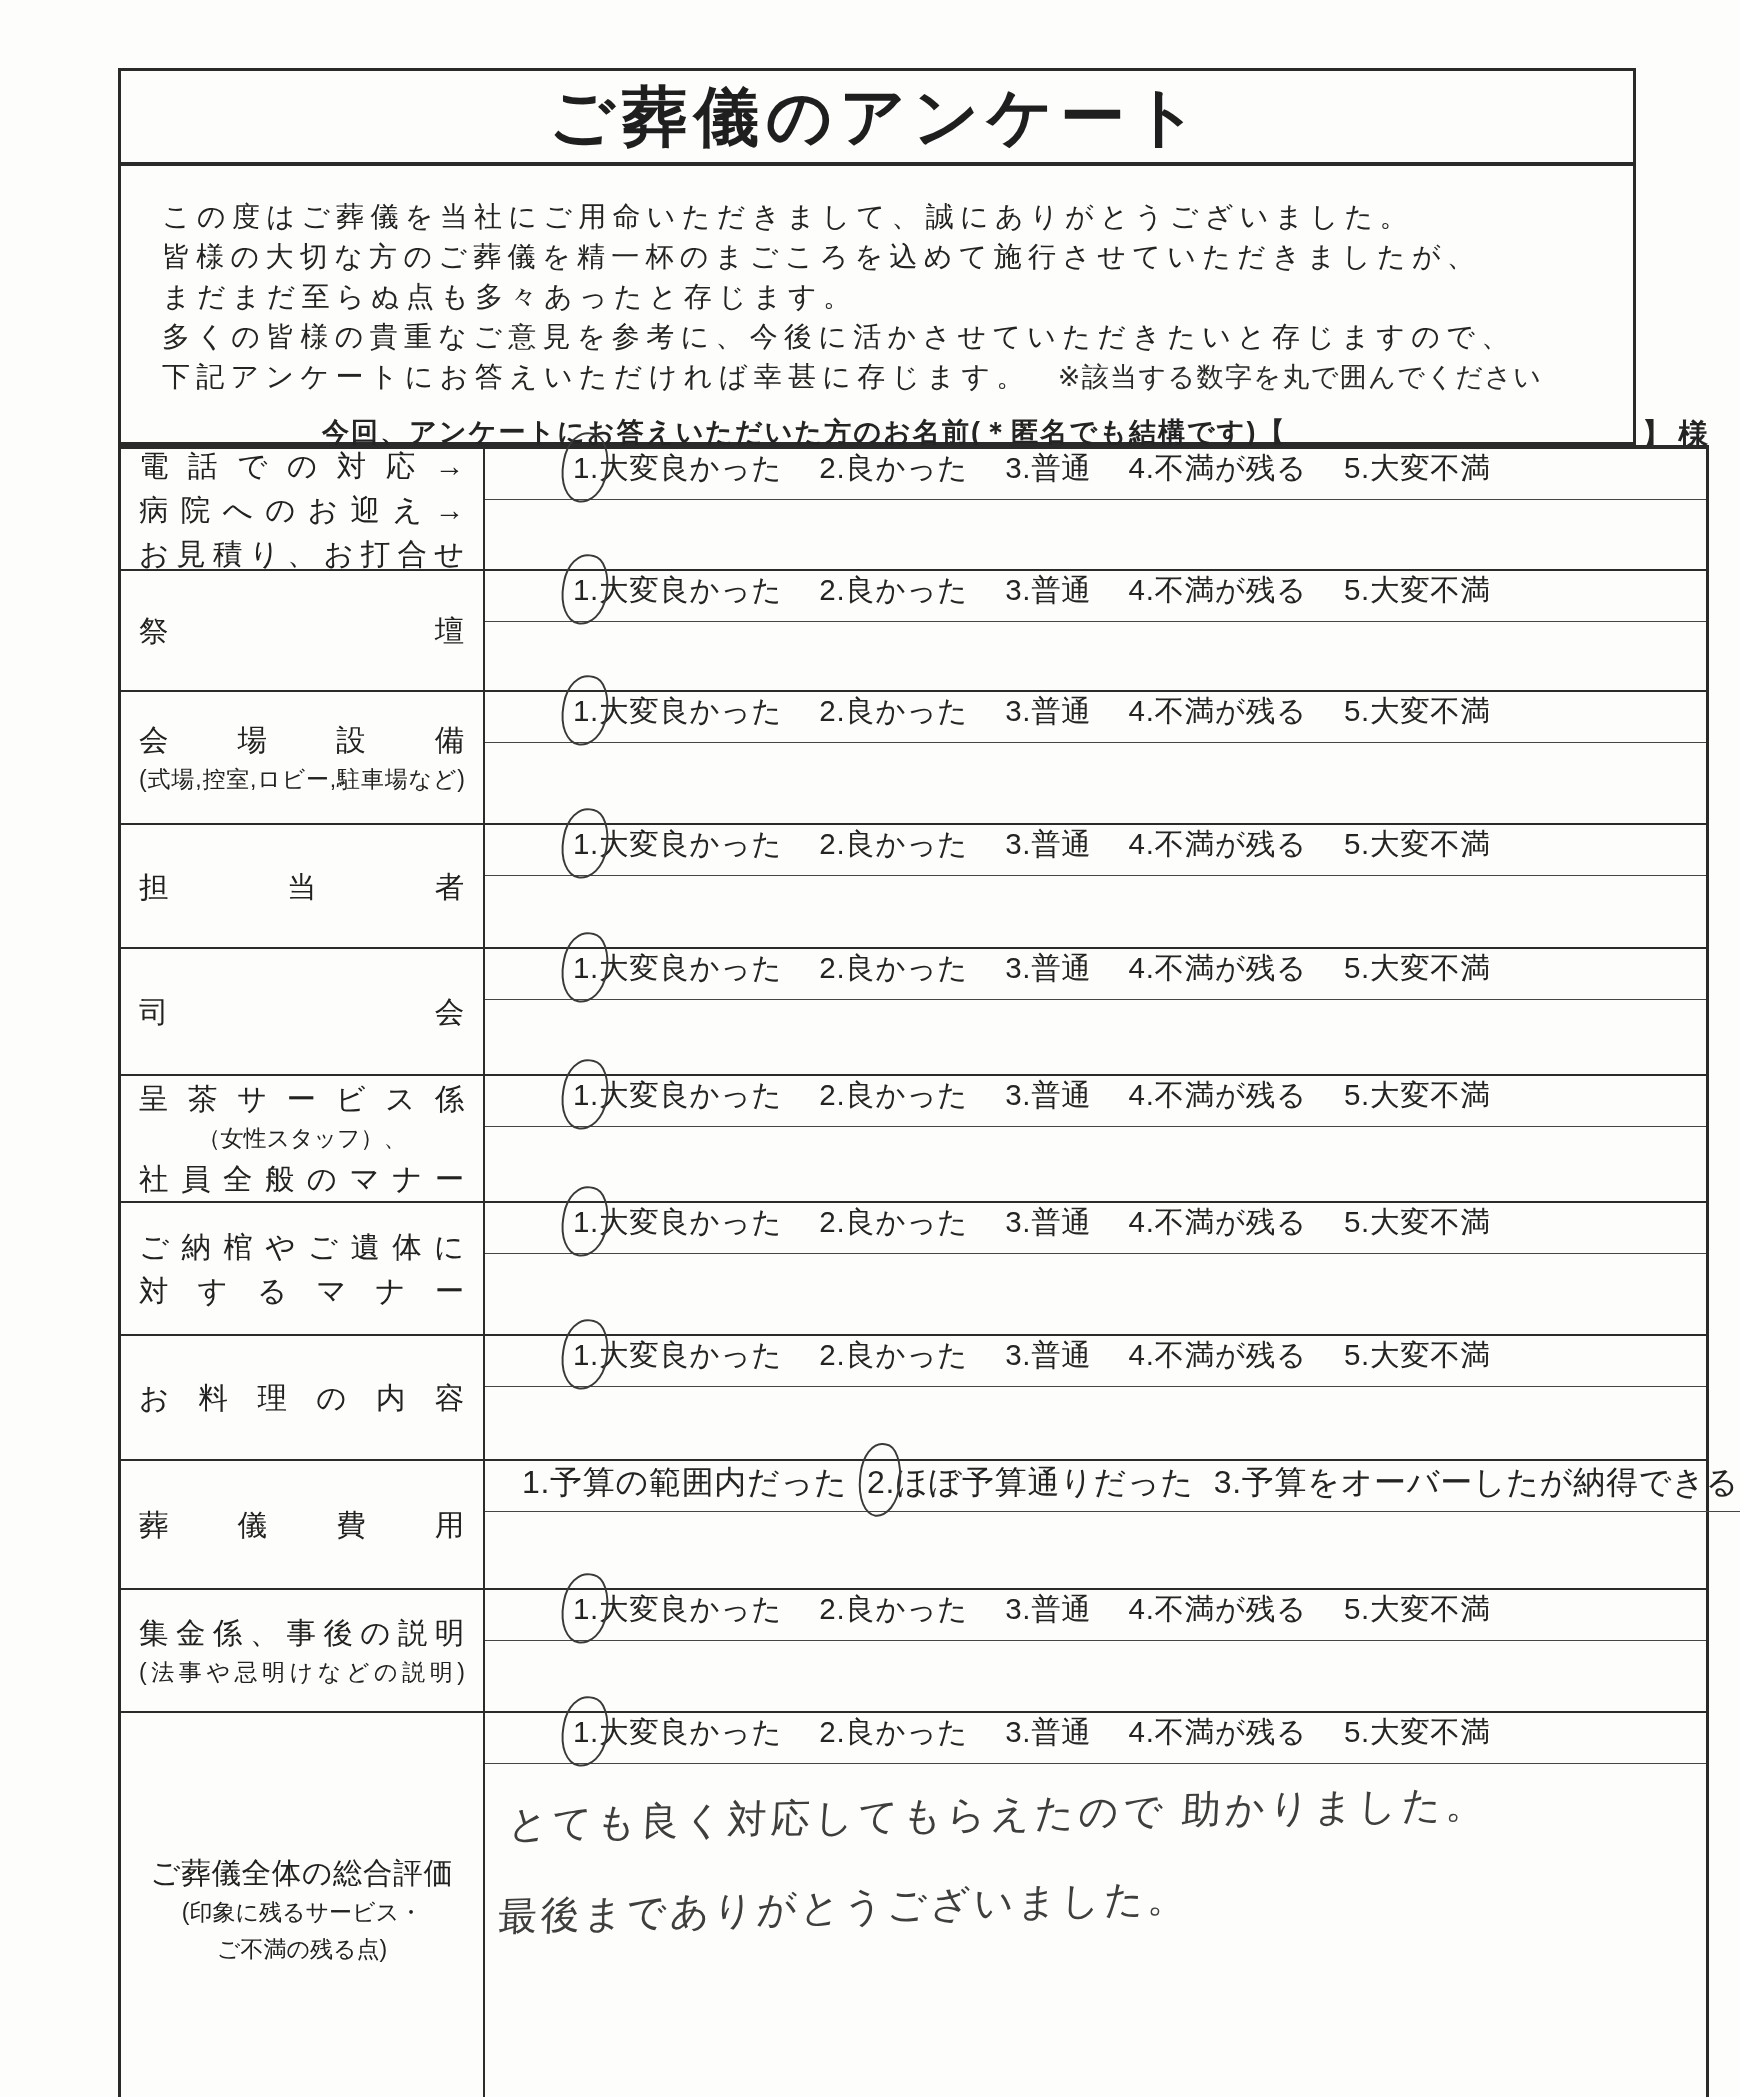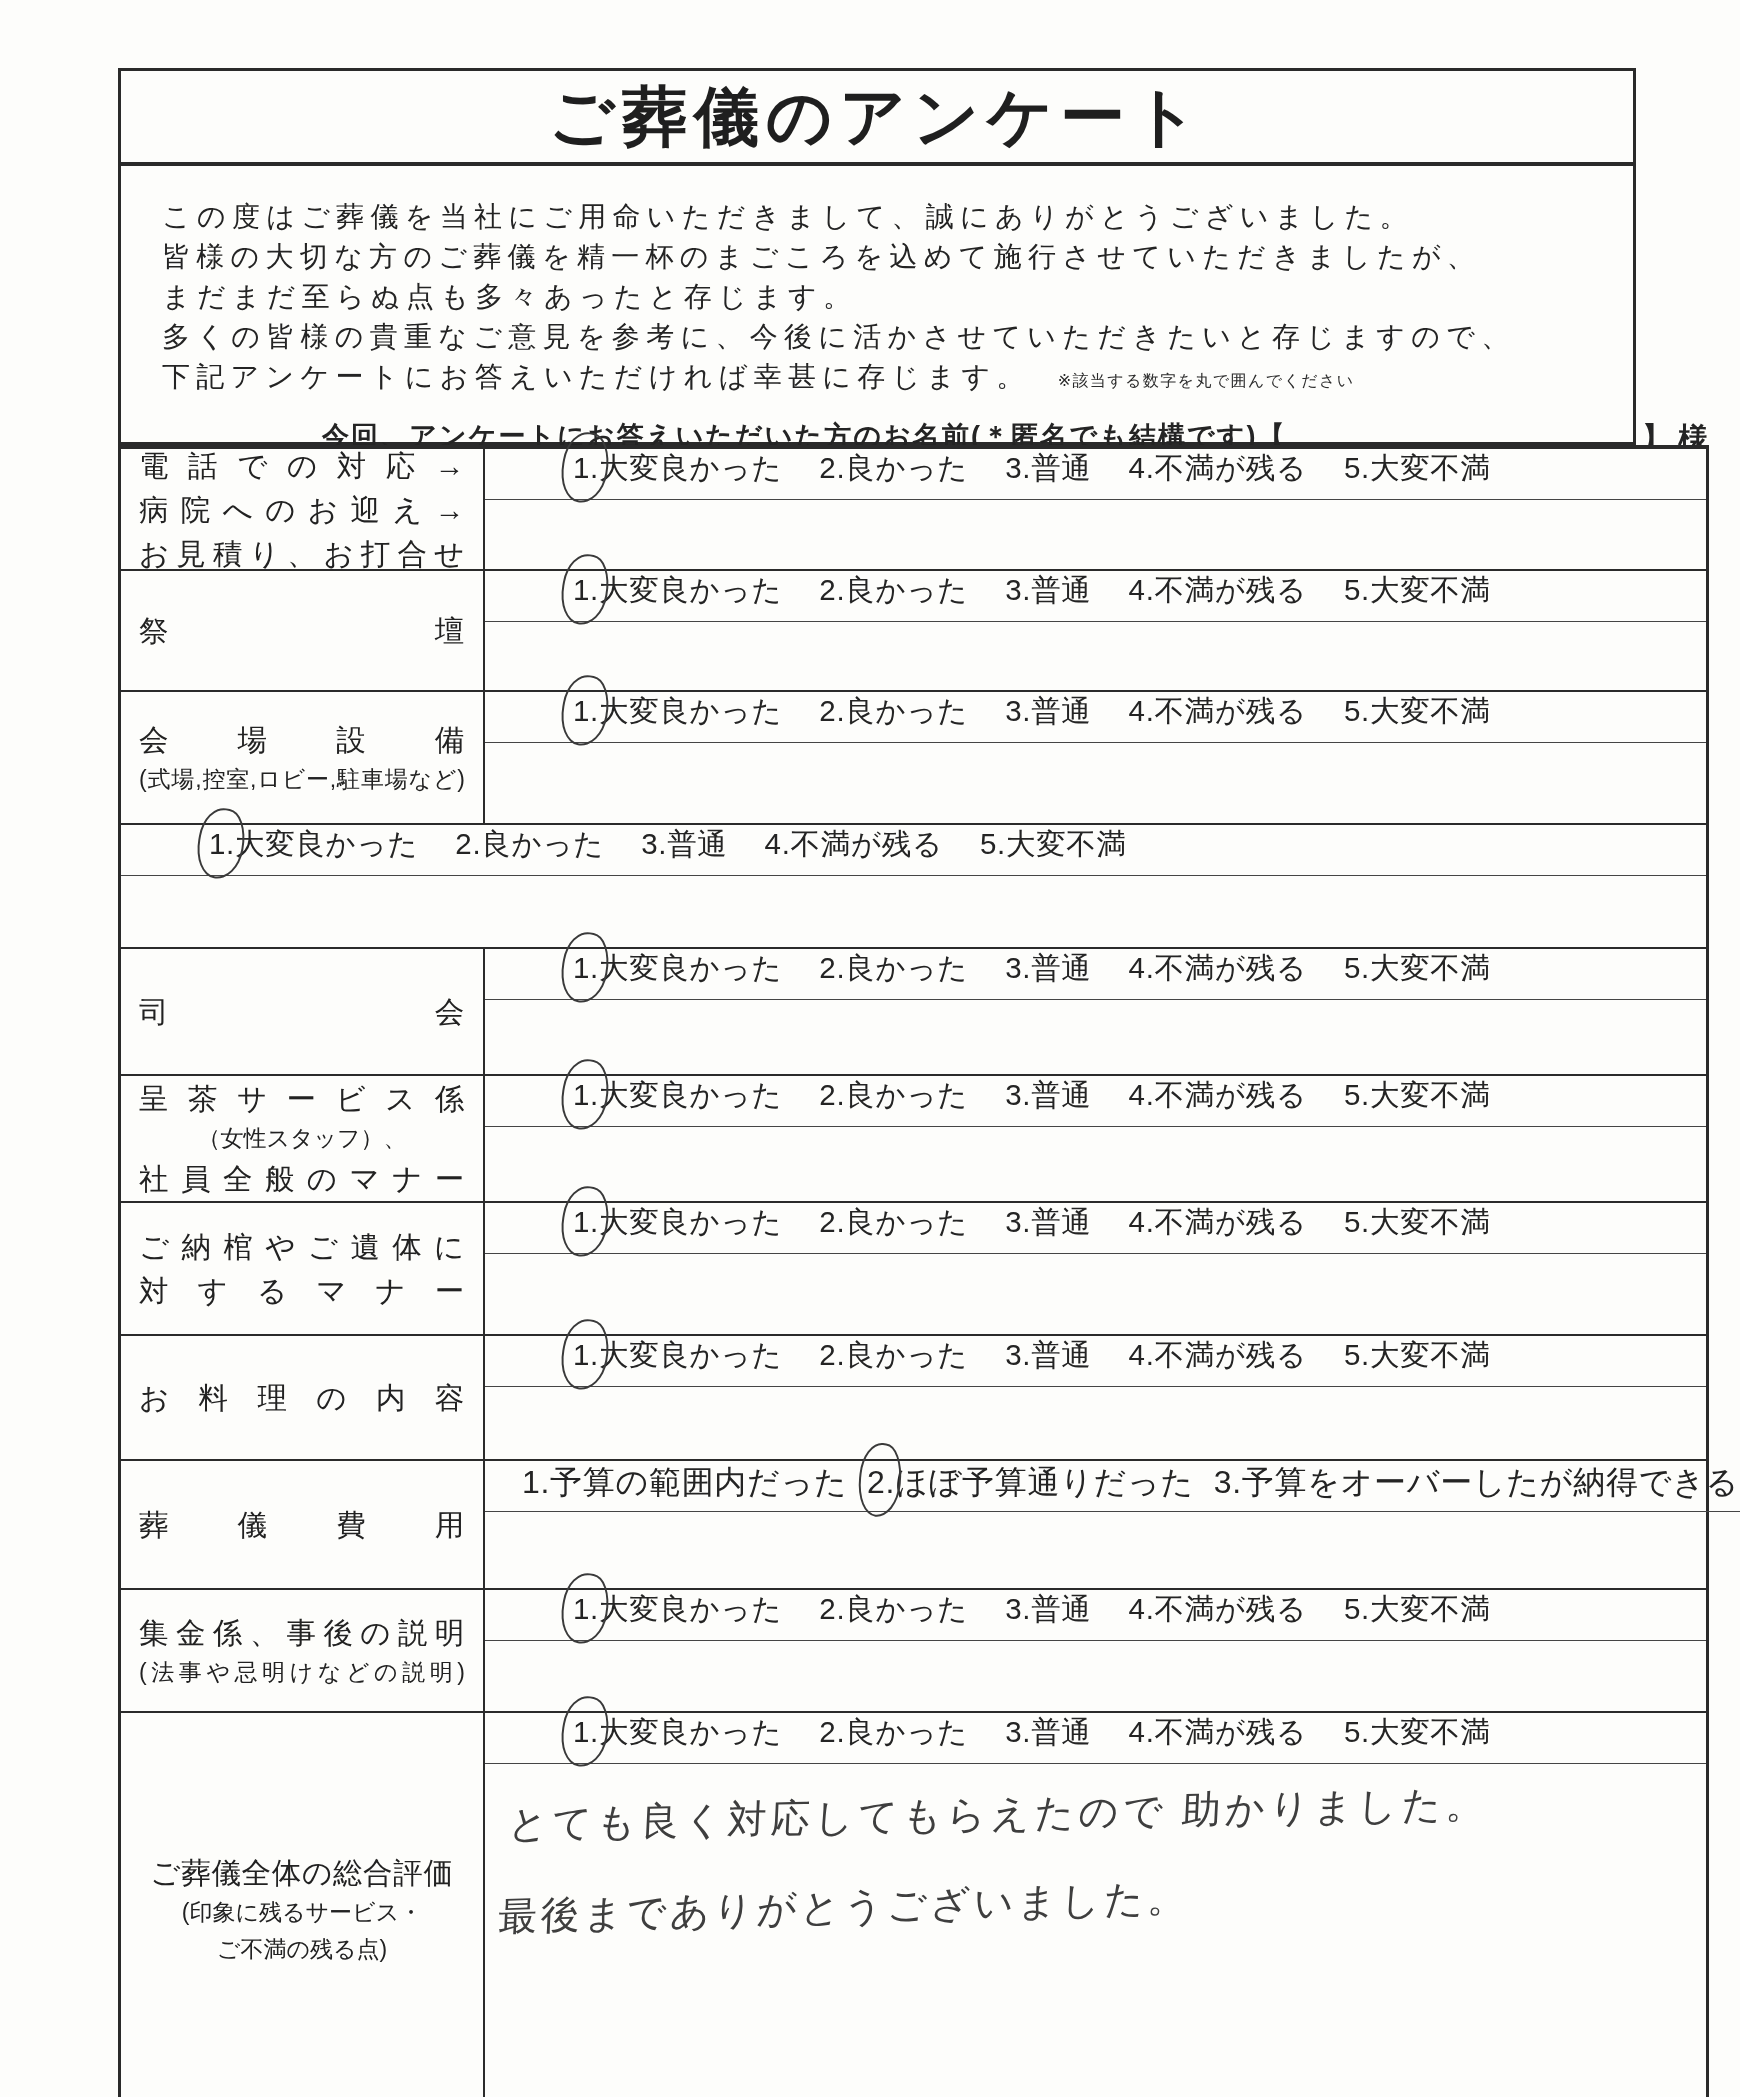--- a/index.html
+++ b/index.html
@@ -10,21 +10,21 @@
   }
   .box{position:absolute;box-sizing:border-box;border:3.5px solid #2a2a2a;background:#fdfdfb;margin-top:34px;}
   
   .box-head{left:118px;top:34px;width:1518px;height:98px;border-bottom-width:4.2px;
     display:flex;align-items:center;justify-content:center;}
   .doc-title{font-size:65px;font-weight:bold;letter-spacing:7px;color:#1f1f1f;}
   
   .box-intro{left:118px;top:132px;width:1518px;height:279px;border-top:none;}
   .intro-inner{padding:31px 28px 0 41px;}
   .intro-line{font-size:28px;letter-spacing:6.3px;line-height:40px;white-space:nowrap;color:#242424;}
-  .circle-note{font-size:16px;letter-spacing:1.4px;margin-left:27px;color:#2b2b2b;}
+  .circle-note{font-size:27px;letter-spacing:1.4px;margin-left:27px;color:#2b2b2b;}
   .name-line{position:relative;margin-top:17px;padding-left:160px;font-size:27px;letter-spacing:2.1px;white-space:nowrap;color:#242424;font-weight:bold;}
   .name-suffix{position:absolute;left:1480px;top:1.4px;font-size:29.5px;letter-spacing:7px;}
   
   .box-table{left:118px;top:411px;width:1591px;height:1663px;border-top-width:4.2px;
     display:flex;flex-direction:column;}
   .trow{display:flex;border-bottom:2.1px solid #2b2b2b;box-sizing:border-box;flex:0 0 auto;}
   .trow:last-child{border-bottom:none;flex:1 1 auto;}
   .label-cell{width:364px;flex:0 0 364px;box-sizing:border-box;border-right:2.1px solid #2b2b2b;
     display:flex;flex-direction:column;justify-content:center;gap:7px;padding:5.6px 18px;}
   .lbl{font-size:29.5px;letter-spacing:0.7px;text-align:justify;text-align-last:justify;color:#222;line-height:37px;}
@@ -120,20 +120,23 @@
           <span class="option">2.良かった</span>
           <span class="option">3.普通</span>
           <span class="option">4.不満が残る</span>
           <span class="option">5.大変不満</span>
         </div>
         <div class="blank"></div>
       </div>
     </div>
 
     <div class="trow" style="height:124px">
+      <div class="label-cell">
+        <div class="lbl">担当者</div>
+      </div>
       <div class="ans">
         <div class="opts">
           <span class="option circled">1.大変良かった</span>
           <span class="option">2.良かった</span>
           <span class="option">3.普通</span>
           <span class="option">4.不満が残る</span>
           <span class="option">5.大変不満</span>
         </div>
         <div class="blank"></div>
       </div>

